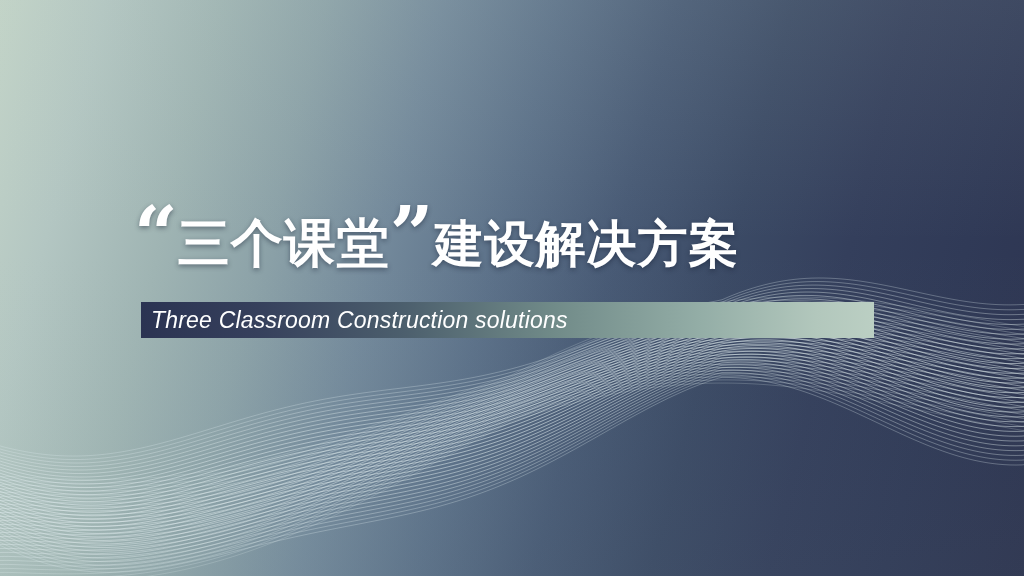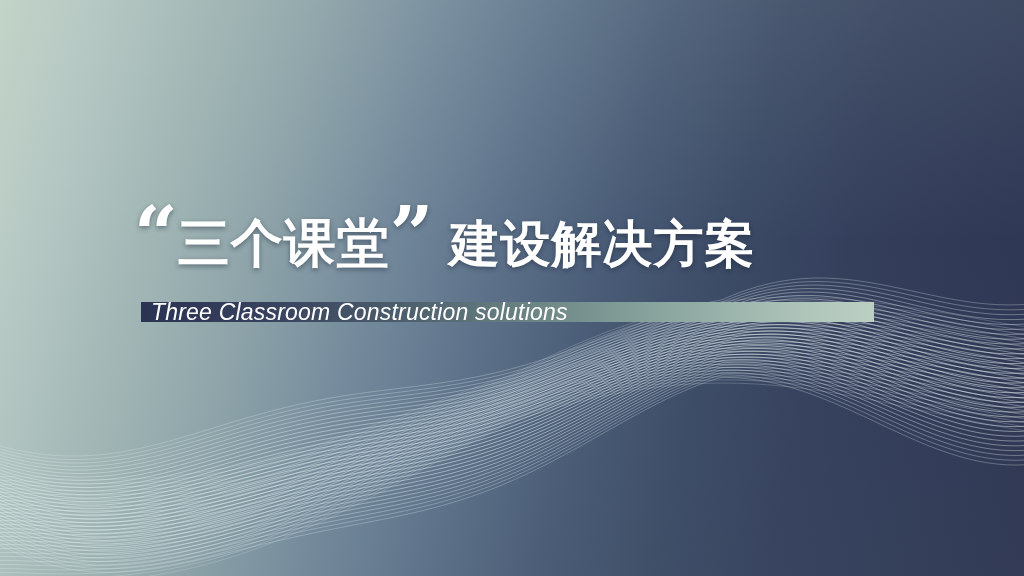--- a/index.html
+++ b/index.html
@@ -79,31 +79,31 @@
     color: #ffffff;
     text-shadow: 0 2px 5px rgba(20,28,48,0.45);
   }
   .title-sub {
     font-family: "DejaVu Serif", "Liberation Serif", serif;
     font-weight: bold;
     font-size: 50px;
     line-height: 1;
     color: #ffffff;
     letter-spacing: 1px;
-    margin-left: 16px;
+    margin-left: 0;
     text-shadow: 0 2px 5px rgba(20,28,48,0.45);
   }
 
   
   .subtitle-bar {
     position: absolute;
     left: 141px;
     top: 302px;
     width: 733px;
-    height: 20px;
+    height: 36px;
     background: linear-gradient(90deg,
         #2b3352 0%,
         #36405c 16%,
         #4c5f6d 36%,
         #708a88 56%,
         #93ada6 76%,
         #b2c7bc 92%,
         #bbcfc3 100%);
     display: flex;
     align-items: center;

